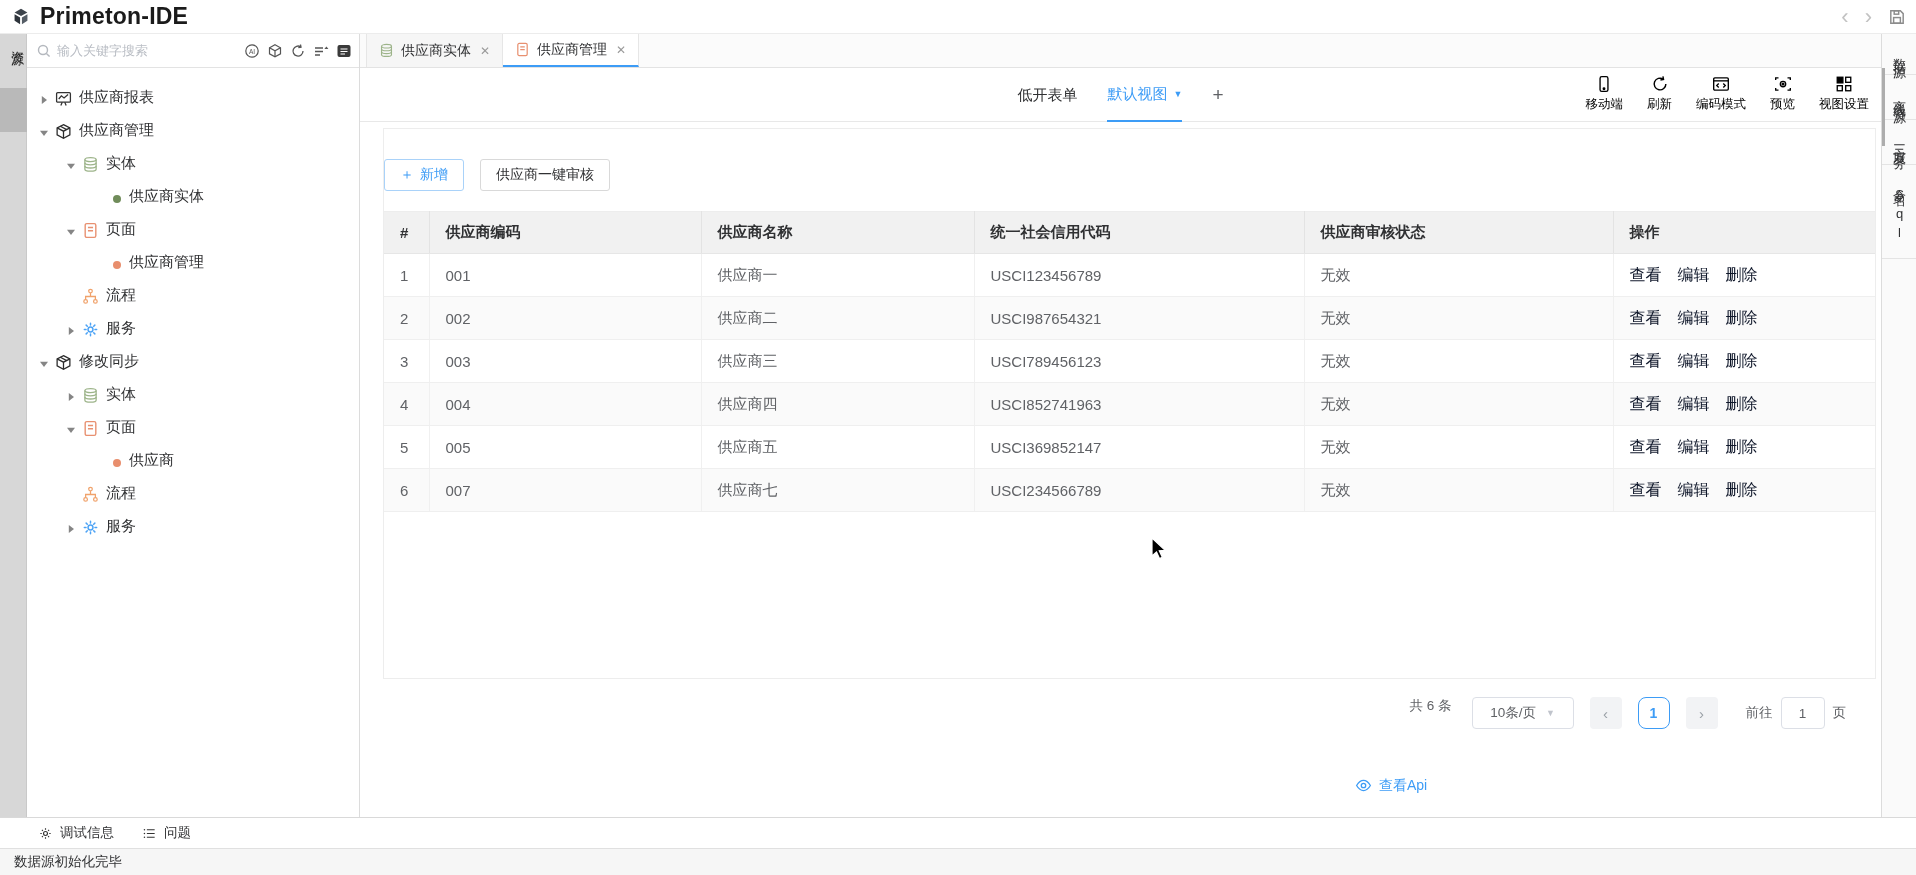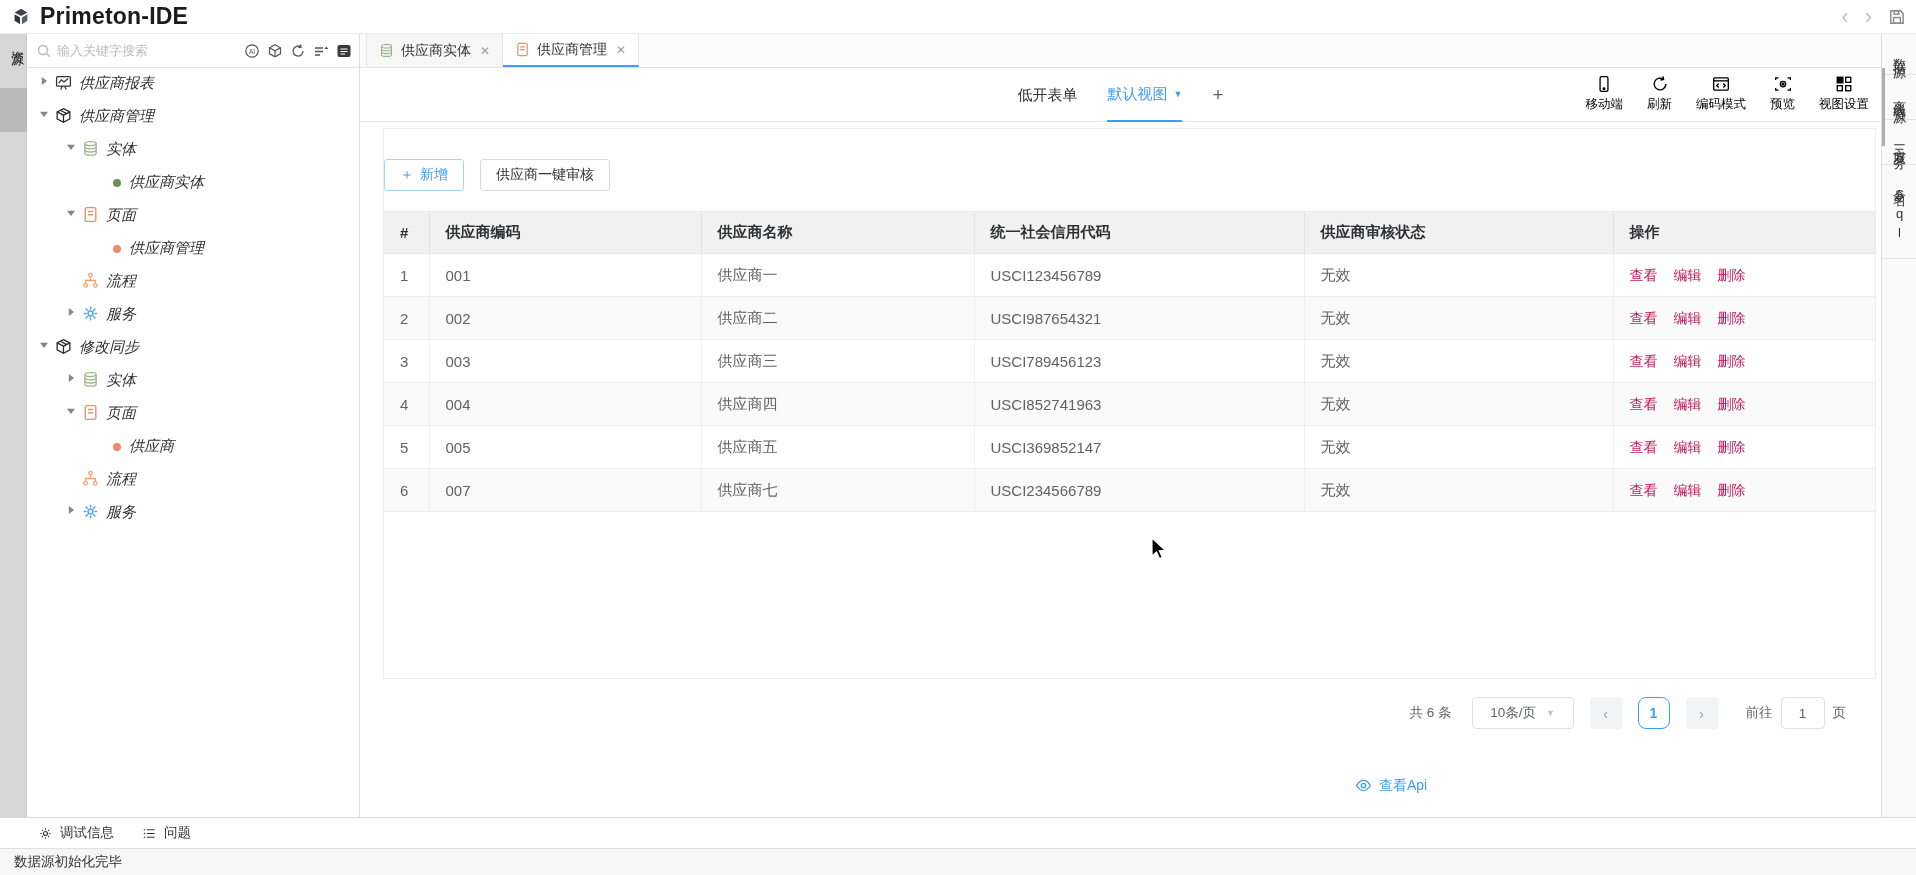--- a/index.html
+++ b/index.html
@@ -25,21 +25,21 @@
   
   .left-panel { position:absolute; left:27px; top:34px; width:333px; height:783px; background:#fff;
     border-right:1px solid #dcdcdc; }
   .search-row { height:34px; border-bottom:1px solid #e3e3e3; display:flex; align-items:center; padding:0 7px; }
   .search-row input { border:none; outline:none; flex:1; min-width:0; font-size:13px; color:#303133; }
   .search-row input::placeholder { color:#b9bdc4; }
   .sicon { width:16px; height:16px; color:#555; flex:0 0 auto; margin-left:7px; cursor:pointer; }
   .sicon.mag { color:#b4b8be; margin:0 5px 0 2px; cursor:default; }
   .sicon svg { width:100%; height:100%; display:block; }
   .tree { padding-top:6px; font-size:15px; }
-  .tree-row { height:33px; display:flex; align-items:flex-start; cursor:pointer;font-style:italic; }
+  .tree-row { height:33px; display:flex; align-items:flex-end; cursor:pointer; }
   .arrow { width:14px; height:14px; display:inline-flex; align-items:center; justify-content:center;
     color:#8a8a8a; flex:0 0 14px; margin-right:4px; }
   .tree-ico { width:17px; height:17px; margin-right:7px; flex:0 0 17px; display:inline-flex; }
   .tree-ico svg { width:100%; height:100%; }
   .dot { width:8px; height:8px; border-radius:50%; display:inline-block; margin:0 8px 0 4px; }
 
   
   .tabbar { position:absolute; left:360px; top:34px; width:1521px; height:34px; background:#fbfbfb;
     border-bottom:1px solid #e3e3e3; display:flex; align-items:stretch; padding-left:6px; }
   .etab { display:flex; align-items:center; gap:7px; padding:0 12px; font-size:14px; color:#303133;
@@ -76,24 +76,24 @@
   .btn.plain { border:1px solid #d9d9d9; color:#303133; }
   table { border-collapse:collapse; width:1491px; margin-top:20px; table-layout:fixed; }
   th { height:42px; background:#f1f1f1; text-align:left; padding-left:16px; font-size:15px; font-weight:700;
     color:#303133; border-right:1px solid #e3e3e3; border-bottom:1px solid #e6e6e6; border-top:1px solid #ededed;}
   th:last-child { border-right:none; }
   td { height:43px; padding-left:16px; font-size:15px; color:#606266; border-right:1px solid #f0f0f0;
     border-bottom:1px solid #efefef; background:#fff; }
   td:last-child { border-right:none; }
   tr.even td { background:#fafafa; }
   td.idx { color:#606266; }
-  .op-link { color:#be185d; text-decoration:none; margin-right:16px; font-size:14px; cursor:pointer; }
-
-  
-  .pagination { position:absolute; left:0; top:575px; width:1516px; display:flex; align-items:center;
+  .op-link { color:#0f172a; text-decoration:none; margin-right:16px; font-size:16px; cursor:pointer; }
+
+  
+  .pagination { position:absolute; left:0; top:575px; width:1516px; display:flex; 
     justify-content:flex-end; padding-right:30px; gap:10px; font-size:13.5px; color:#606266; }
   .pg-total { margin-right:10px; }
   .pg-size { width:102px; height:32px; border:1px solid #dcdfe6; border-radius:4px; display:flex;
     align-items:center; justify-content:center; gap:10px; color:#606266; cursor:pointer; background:#fff; }
   .pg-size .caret { color:#c0c4cc; font-size:9px; }
   .pg-btn { width:32px; height:32px; border-radius:4px; background:#f2f3f5; color:#9aa0a6; display:flex;
     align-items:center; justify-content:center; font-size:15px; cursor:pointer; margin-left:6px; }
   .pg-page { width:32px; height:32px; border-radius:8px; border:1px solid #3d9cf6; color:#3d9cf6;
     background:#fff; display:flex; align-items:center; justify-content:center; font-size:14px;
     font-weight:600; cursor:pointer; margin-left:6px; }

